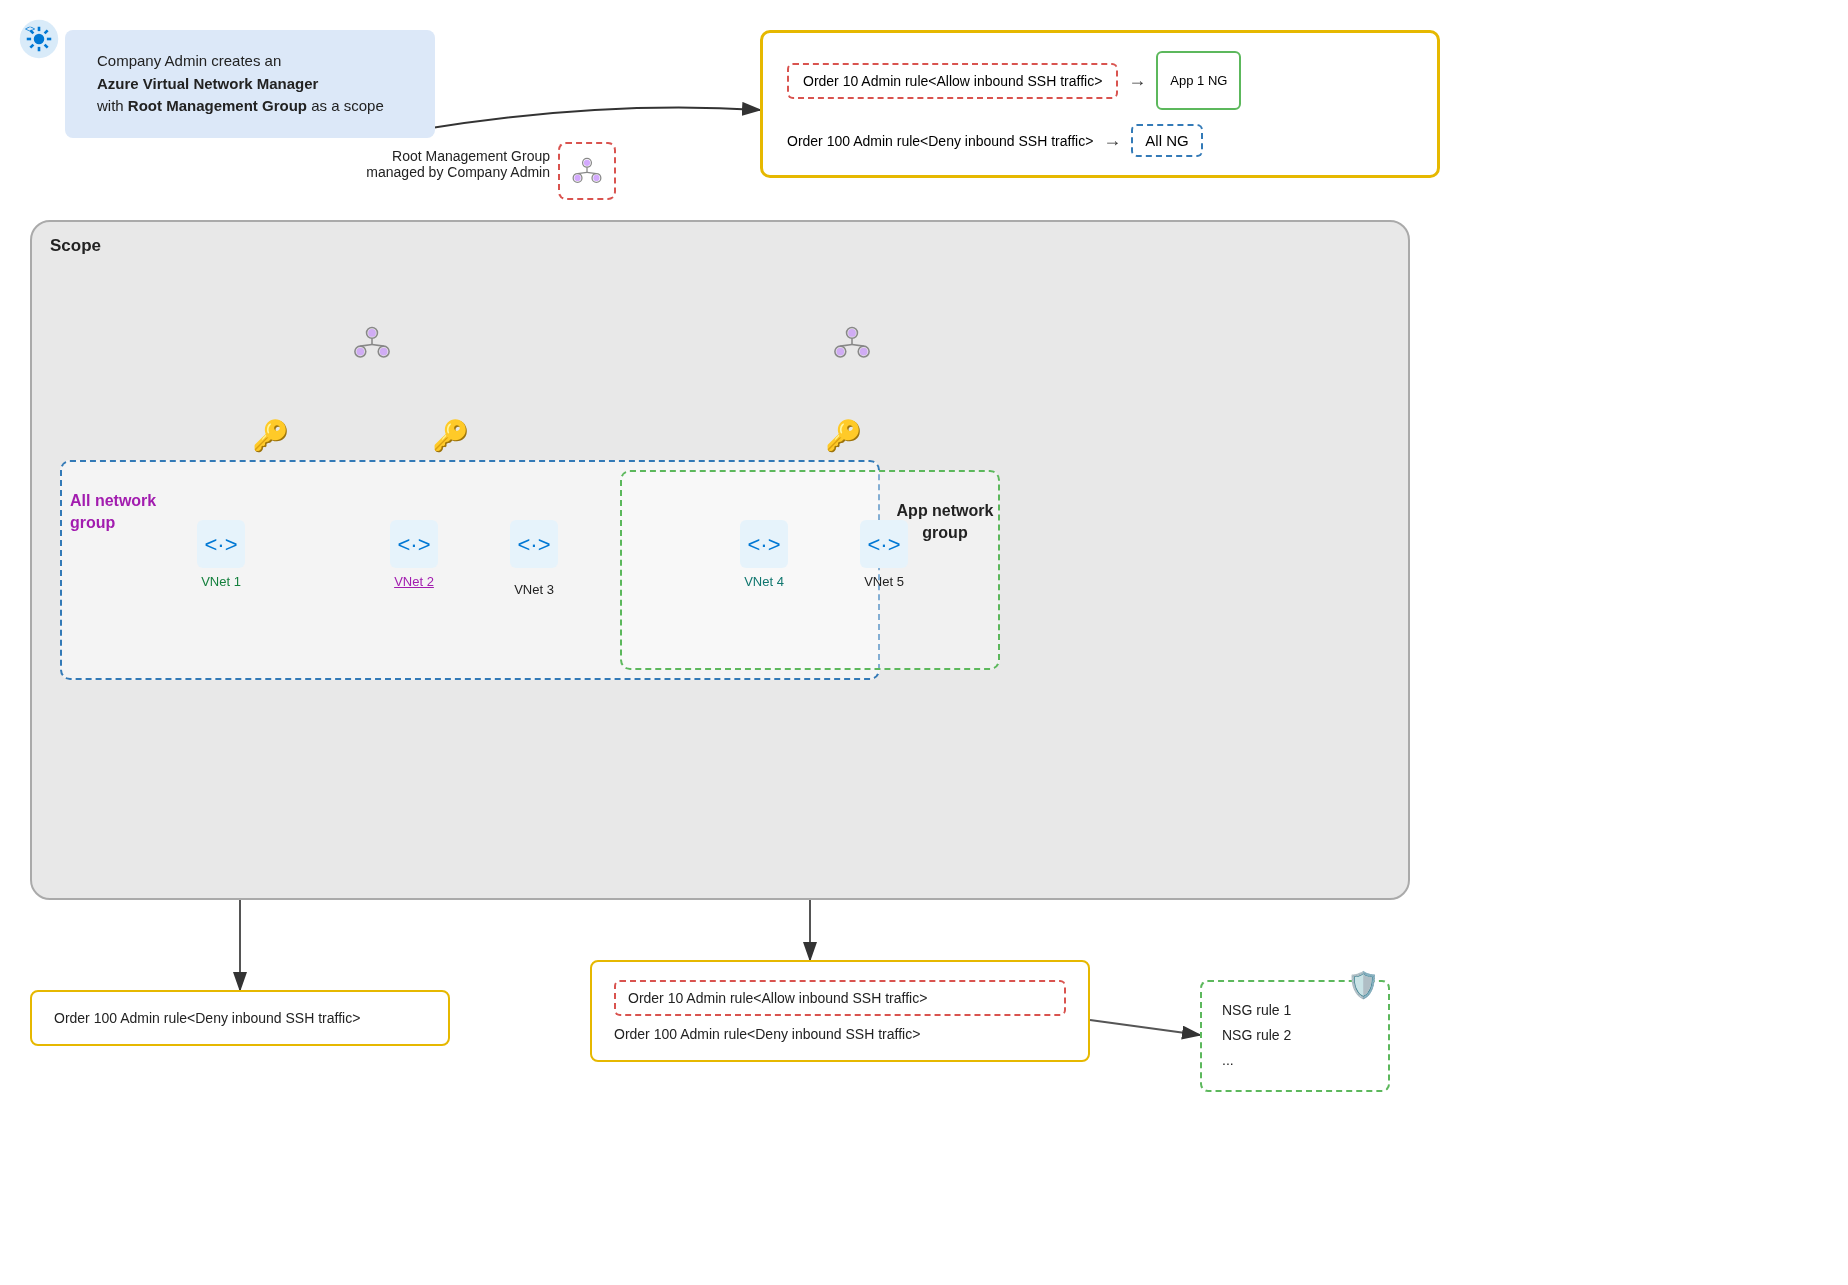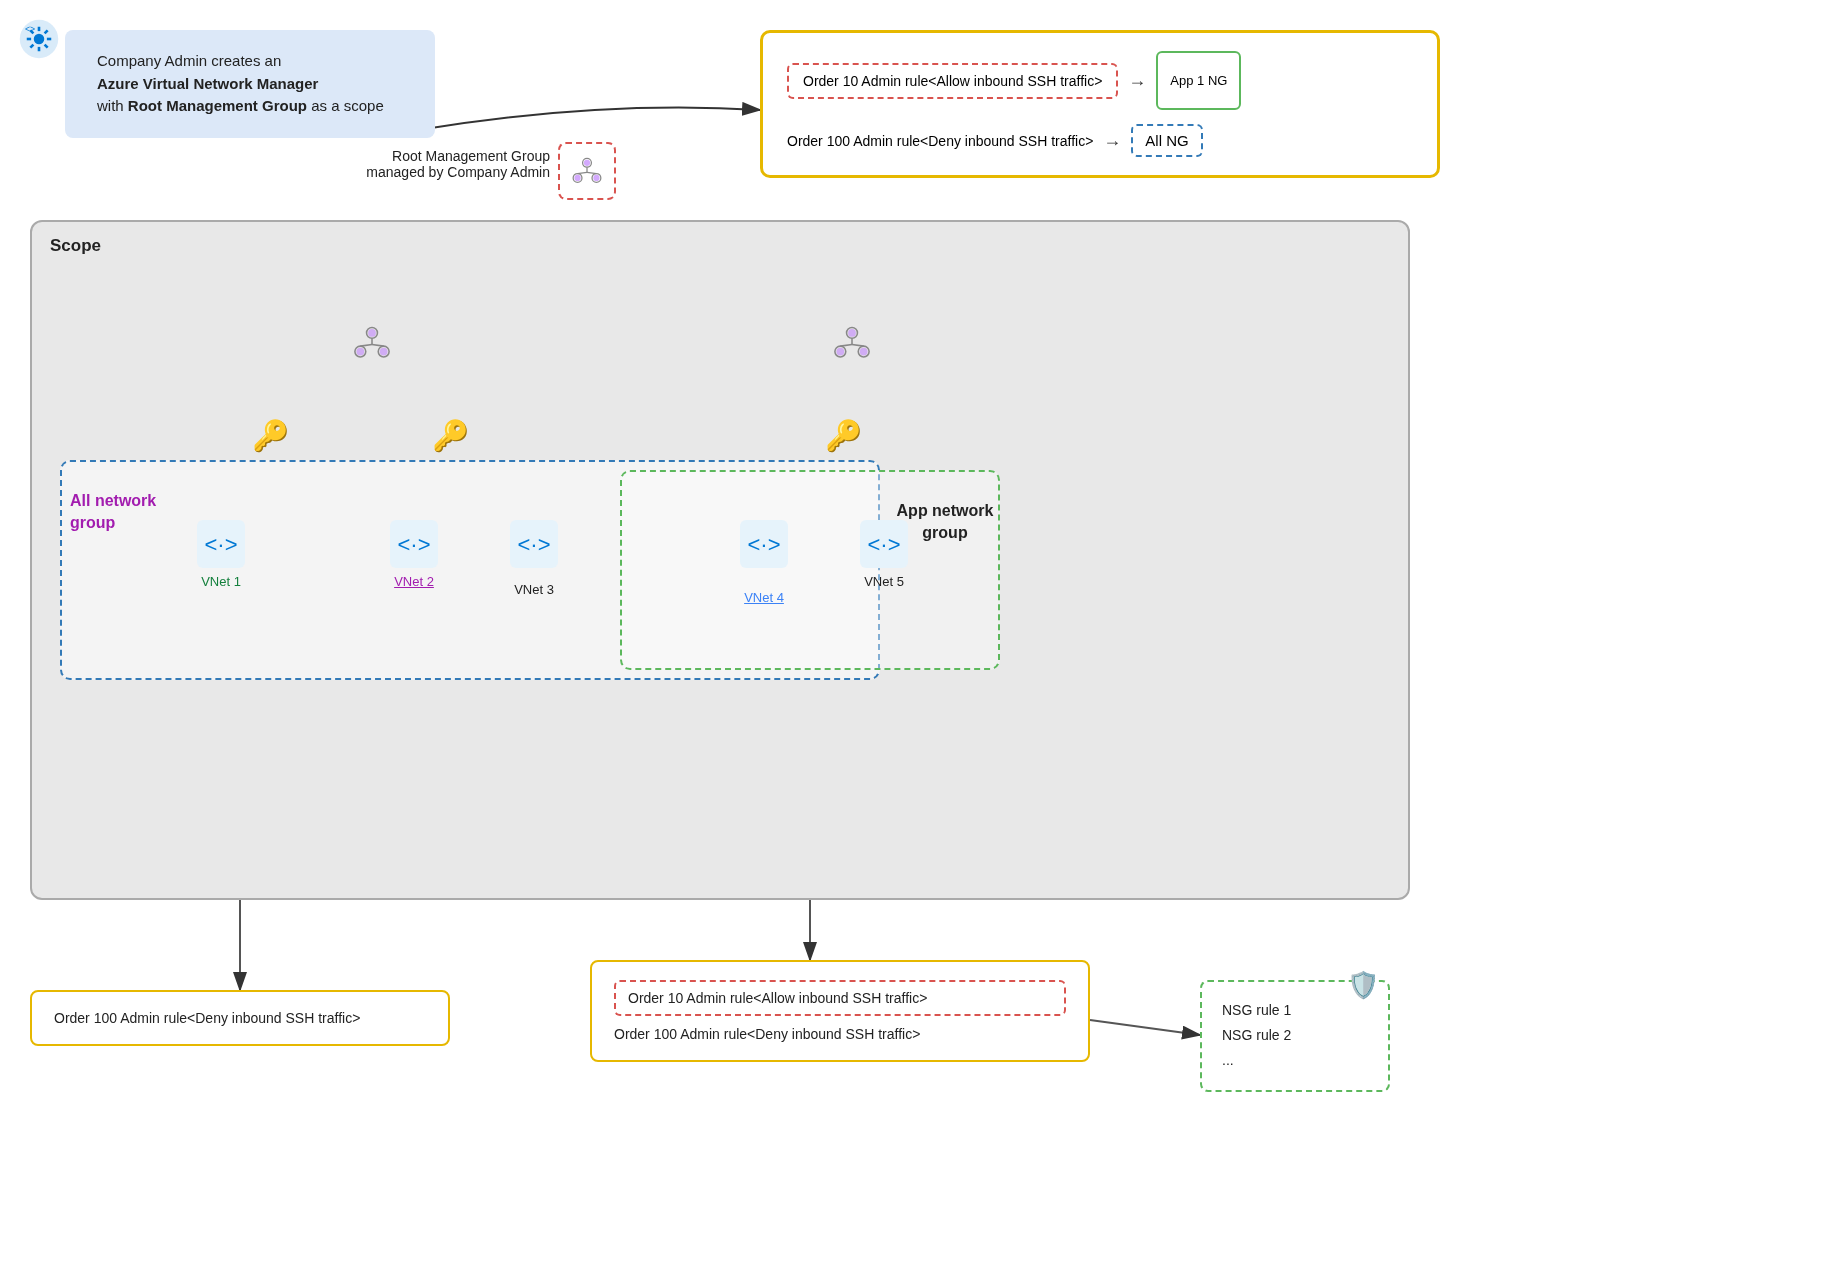--- a/index.html
+++ b/index.html
@@ -96,21 +96,21 @@
 
     
     .scope-area {
       position: absolute;
       top: 220px;
       left: 30px;
       width: 1380px;
       height: 680px;
       background: #e8e8e8;
       border: 2px solid #aaa;
-      border-radius: 12px;
+      border-radius: 20px;
     }
     .scope-label {
       position: absolute;
       top: 14px;
       left: 18px;
       font-weight: bold;
       font-size: 17px;
       color: #222;
     }
 
@@ -376,21 +376,21 @@
       <text x="26" y="34" text-anchor="middle" font-size="22" fill="#0078D4">&lt;·&gt;</text>
     </svg>
     <span style="font-size:13px;color:#222;margin-top:12px;">VNet 3</span>
   </div>
 
   <div style="position:absolute;top:518px;left:738px;display:flex;flex-direction:column;align-items:center;">
     <svg width="52" height="52" viewBox="0 0 52 52">
       <rect x="2" y="2" width="48" height="48" rx="6" fill="#e6f3fb"></rect>
       <text x="26" y="34" text-anchor="middle" font-size="22" fill="#0078D4">&lt;·&gt;</text>
     </svg>
-    <span style="font-size:13px;color:#3b82f6;margin-top:20px;text-decoration:underline;">VNet 4</span>
+    <span style="font-size:13px;color:#0f766e;margin-top:4px;">VNet 4</span>
   </div>
 
   <div style="position:absolute;top:518px;left:858px;display:flex;flex-direction:column;align-items:center;">
     <svg width="52" height="52" viewBox="0 0 52 52">
       <rect x="2" y="2" width="48" height="48" rx="6" fill="#e6f3fb"></rect>
       <text x="26" y="34" text-anchor="middle" font-size="22" fill="#0078D4">&lt;·&gt;</text>
     </svg>
     <span style="font-size:13px;color:#222;margin-top:4px;">VNet 5</span>
   </div>
 

